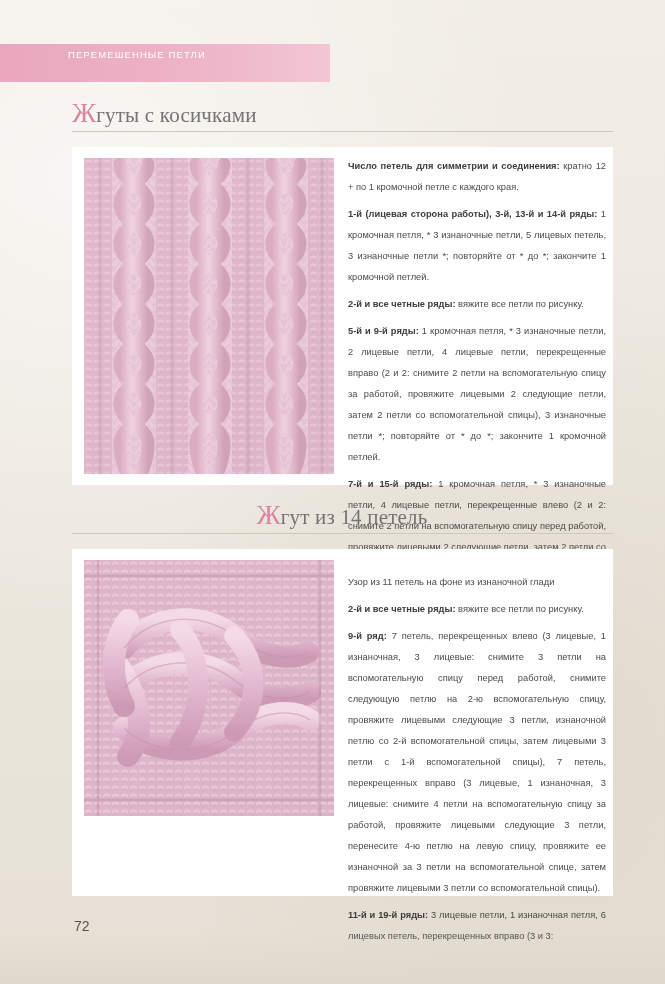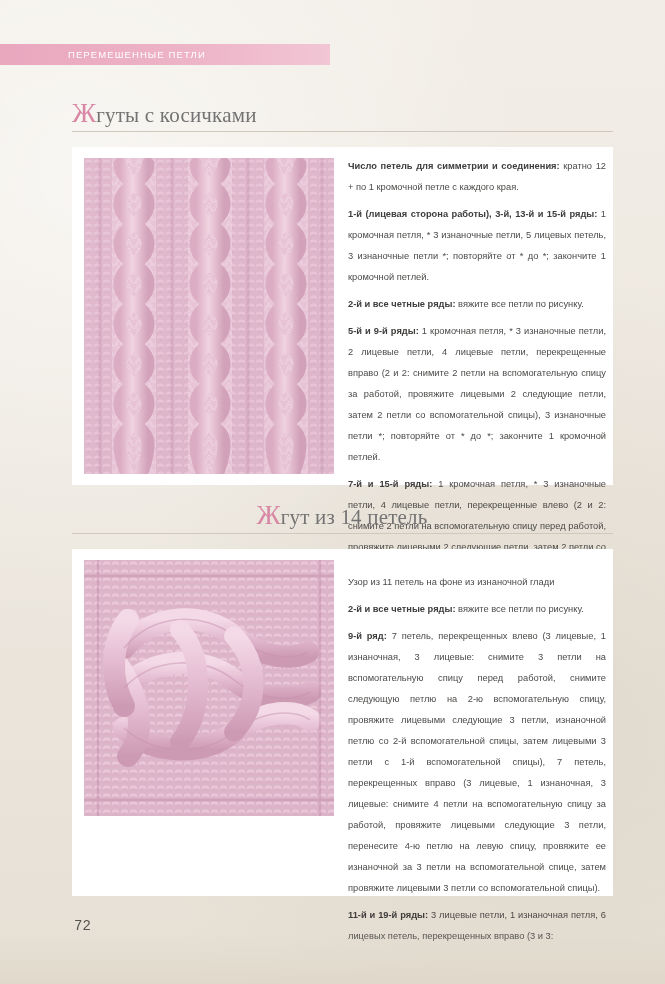--- a/index.html
+++ b/index.html
@@ -17,21 +17,21 @@
     background:
       radial-gradient(circle at 12% 18%, rgba(255,255,255,.55), rgba(255,255,255,0) 45%),
       radial-gradient(circle at 85% 72%, rgba(214,206,192,.45), rgba(255,255,255,0) 50%),
       linear-gradient(180deg,#f2eee7 0%, #ece7de 55%, #e6e0d5 100%);
     pointer-events:none;
   }
   .page-inner{ position:relative; width:665px; height:984px; }
 
   
   .section-tab{
-    position:absolute; left:0; top:44px; width:330px; height:21px;
+    position:absolute; left:0; top:44px; width:330px; height:38px;
     background: linear-gradient(90deg,#e9a7be 0%, #edb3c6 55%, #f2c6d5 100%);
     padding-left: 44px;
   }
   .section-tab .label{
     position:absolute; left:68px; top:5px;
     font-size:9.5px; letter-spacing:1.1px; color:#ffffff;
     font-family:"Liberation Sans", sans-serif;
     text-transform:uppercase;
   }
 
@@ -73,21 +73,21 @@
     text-align:justify;
   }
   .text-col.one{ left:348px; top:156px; width:258px; }
   .text-col.two{ left:348px; top:572px; width:258px; }
   .text-col p{ margin:0 0 6px 0; }
   .text-col p:last-child{ margin-bottom:0; }
   .text-col b{ font-weight:bold; color:#3f3d3b; }
 
   .page-number{
     position:absolute; left:74px; top:918px;
-    font-family:Liberation Mono, monospace;
+    font-family:Liberation Sans, sans-serif;
     font-size:14px; color:#55534f;
   }
 
   
   .bottom-band{
     position:absolute; left:0; bottom:0; width:665px; height:52px;
     background:linear-gradient(180deg, rgba(228,221,209,0) 0%, rgba(223,215,201,.85) 100%);
     pointer-events:none;
   }
 </style>
@@ -161,21 +161,21 @@
         <line x1="238" y1="0" x2="238" y2="316"></line>
       </g>
       <rect width="250" height="316" fill="none"></rect>
       <rect width="250" height="316" fill="url(#purl1)" opacity="0"></rect>
       <rect x="0" y="0" width="250" height="316" fill="url(#pinkbg1)" opacity=".12"></rect>
     </svg>
   </div>
 
   <div class="text-col one">
     <p><b>Число петель для симметрии и соединения:</b><span> кратно 12 + по 1 кромочной петле с каждого края.</span></p>
-    <p><b>1-й (лицевая сторона работы), 3-й, 13-й и 15-й ряды:</b><span> 1 кромочная петля, * 3 изнаночные петли, 5 лицевых петель, 3 изнаночные петли *; повторяйте от * до *; закончите 1 кромочной петлей.</span></p>
+    <p><b>1-й (лицевая сторона работы), 3-й, 13-й и 14-й ряды:</b><span> 1 кромочная петля, * 3 изнаночные петли, 5 лицевых петель, 3 изнаночные петли *; повторяйте от * до *; закончите 1 кромочной петлей.</span></p>
     <p><b>2-й и все четные ряды:</b><span> вяжите все петли по рисунку.</span></p>
     <p><b>5-й и 9-й ряды:</b><span> 1 кромочная петля, * 3 изнаночные петли, 2 лицевые петли, 4 лицевые петли, перекрещенные вправо (2 и 2: снимите 2 петли на вспомогательную спицу за работой, провяжите лицевыми 2 следующие петли, затем 2 петли со вспомогательной спицы), 3 изнаночные петли *; повторяйте от * до *; закончите 1 кромочной петлей.</span></p>
     <p><b>7-й и 15-й ряды:</b><span> 1 кромочная петля, * 3 изнаночные петли, 4 лицевые петли, перекрещенные влево (2 и 2: снимите 2 петли на вспомогательную спицу перед работой, провяжите лицевыми 2 следующие петли, затем 2 петли со вспомогательной спицы), 2 лицевые петли, 3 изнаночные петли *; повторяйте от * до *; закончите 1 кромочной петлей.</span></p>
     <p><b>Повторяйте раппорт из 16 рядов.</b><span></span></p>
   </div>
 
   <div class="heading" style="top:500px;text-align:center;">
     <span class="drop">Ж</span><span class="rest">гут из 14 петель</span>
   </div>
   <div class="rule" style="top:533px;"></div>

